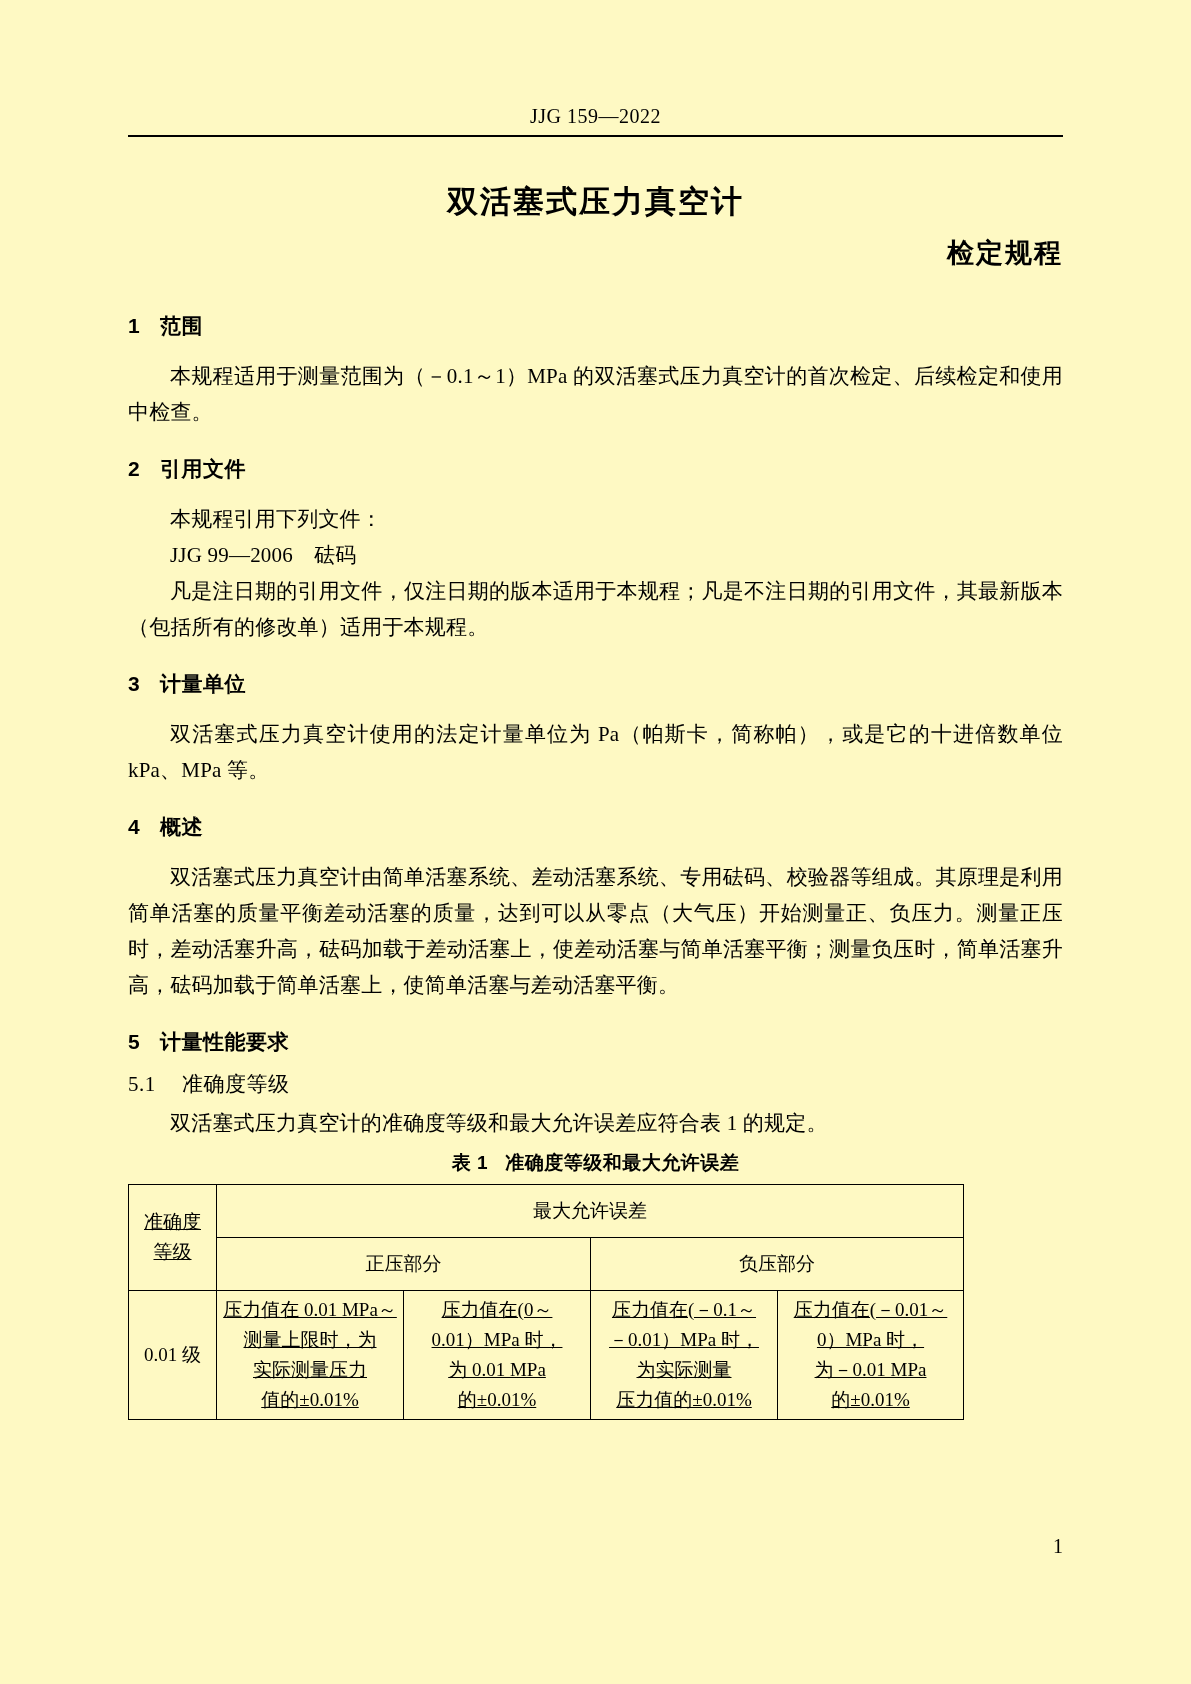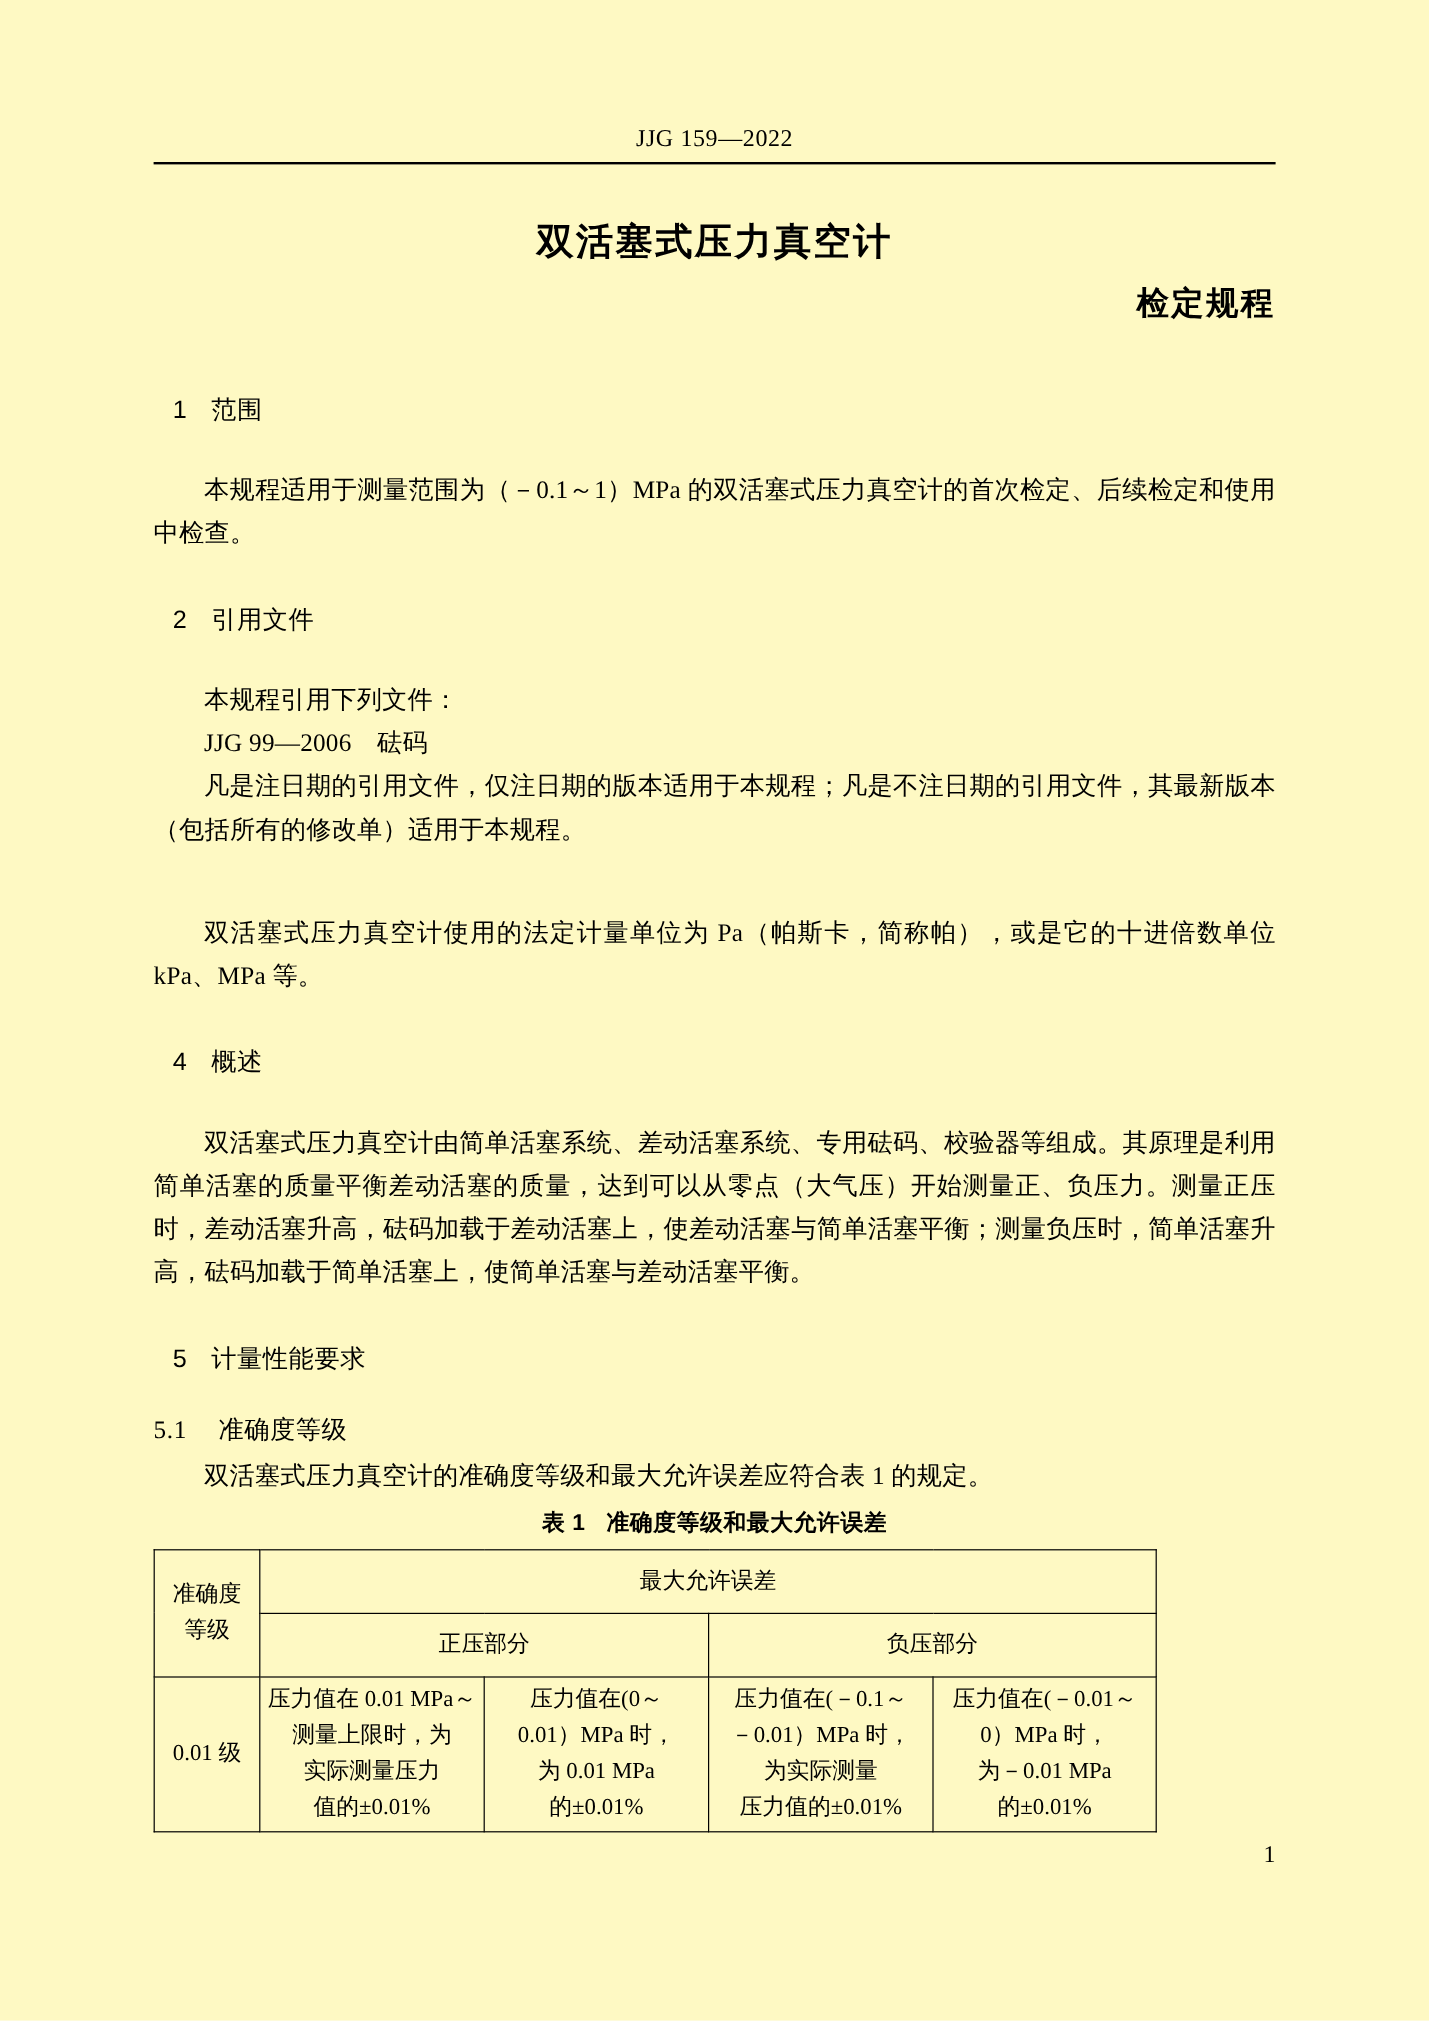--- a/index.html
+++ b/index.html
@@ -78,23 +78,23 @@
     font-weight: bold;
     font-size: 27px;
     letter-spacing: 2px;
     line-height: 1.0;
     margin-top: 23px;
   }
 
   
   h2.sec {
     font-family: "Liberation Sans", "DejaVu Sans", sans-serif;
-    font-weight: normal;
+    font-weight: bold;
     font-size: 21px;
-    margin: 16px;
+    margin: 0;
     padding: 0;
     line-height: 1.0;
     letter-spacing: 0.5px;
   }
   .sec-num { display: inline-block; min-width: 32px; }
 
   h3.subsec {
     font-family: "Liberation Serif", "DejaVu Serif", serif;
     font-weight: normal;
     font-size: 21px;
@@ -140,21 +140,21 @@
     font-size: 19px;
   }
   table.t1 td {
     border: 1px solid #000;
     text-align: center;
     vertical-align: middle;
     padding: 4px 4px;
     line-height: 30px;
   }
   table.t1 td.hdr-tall { height: 44px; }
-  table.t1 .cell-lines span { display: block; }
+  table.t1 .cell-lines span { display: block; text-decoration: underline; }
 </style>
 </head>
 <body>
 
 <div class="page">
 
   <div class="runhead">
     <span class="runhead-text">JJG 159—2022</span>
   </div>
   <div class="runhead-rule"></div>
@@ -174,20 +174,23 @@
     <div class="gap-sec-before"></div>
     <h2 class="sec">
       <span class="sec-num">2</span><span>引用文件</span>
     </h2>
     <div class="gap-sec-after"></div>
     <p class="para indent">本规程引用下列文件：</p>
     <p class="para indent">JJG 99—2006　砝码</p>
     <p class="para indent">凡是注日期的引用文件，仅注日期的版本适用于本规程；凡是不注日期的引用文件，其最新版本（包括所有的修改单）适用于本规程。</p>
 
     <div class="gap-sec-before"></div>
+    <h2 class="sec">
+      <span class="sec-num">3</span><span>计量单位</span>
+    </h2>
     <div class="gap-sec-after"></div>
     <p class="para indent">双活塞式压力真空计使用的法定计量单位为 Pa（帕斯卡，简称帕），或是它的十进倍数单位 kPa、MPa 等。</p>
 
     <div class="gap-sec-before"></div>
     <h2 class="sec">
       <span class="sec-num">4</span><span>概述</span>
     </h2>
     <div class="gap-sec-after"></div>
     <p class="para indent">双活塞式压力真空计由简单活塞系统、差动活塞系统、专用砝码、校验器等组成。其原理是利用简单活塞的质量平衡差动活塞的质量，达到可以从零点（大气压）开始测量正、负压力。测量正压时，差动活塞升高，砝码加载于差动活塞上，使差动活塞与简单活塞平衡；测量负压时，简单活塞升高，砝码加载于简单活塞上，使简单活塞与差动活塞平衡。</p>
 

